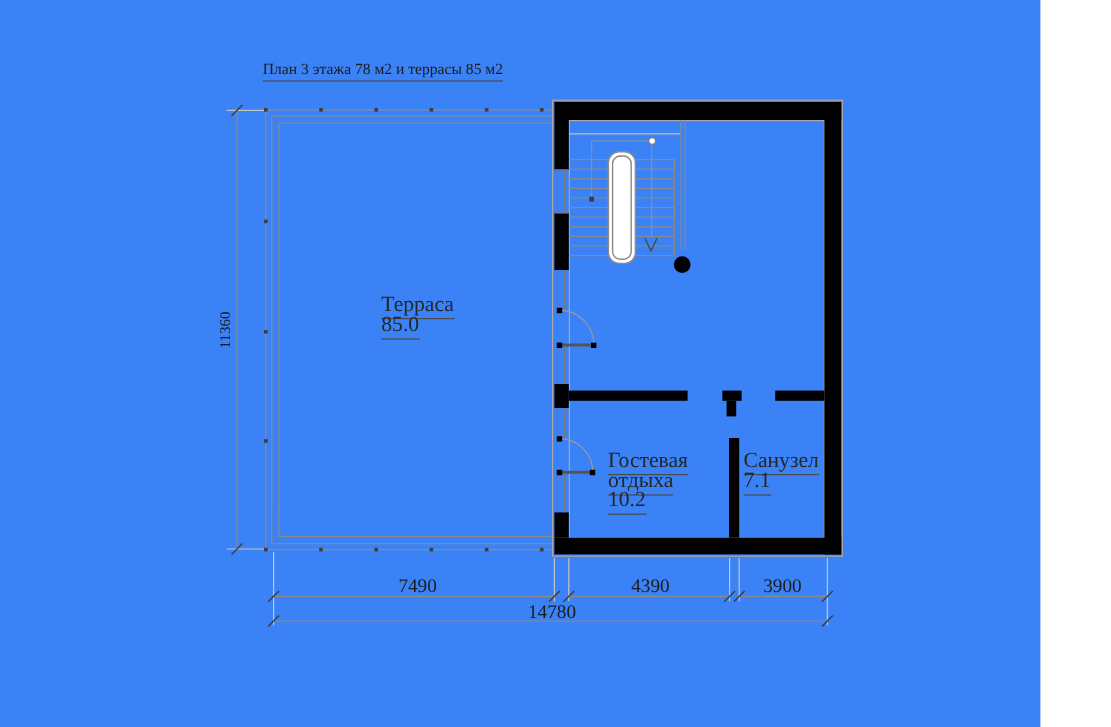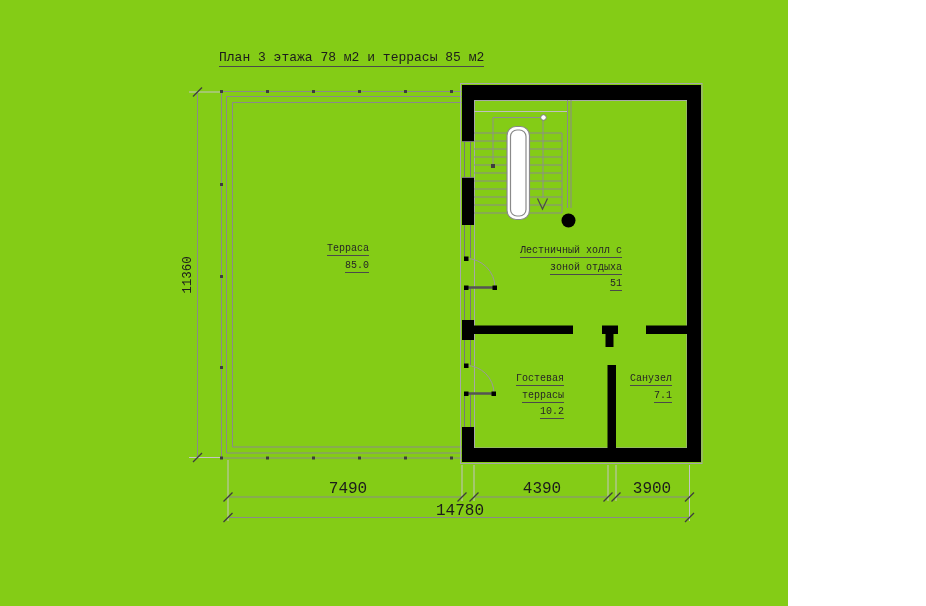--- a/index.html
+++ b/index.html
@@ -1,28 +1,28 @@
 <!DOCTYPE html>
 <html><head>
 <meta charset="utf-8">
 <style>
   html,body{margin:0;padding:0;background:#fff;}
   .canvas{
-    position:relative;width:788px;height:606px;background:#84cc16;
-    font-family:Liberation Mono, monospace;overflow:hidden;
+    position:relative;width:867px;height:606px;background:#3b82f6;
+    font-family:Liberation Serif, serif;overflow:hidden;
   }
   svg.plan{position:absolute;left:0;top:0;}
   .title{
     position:absolute;left:219px;top:50px;font-size:13px;color:#1c1c1c;
     white-space:nowrap;
   }
   .u{border-bottom:1px solid #4a4a4a;padding-bottom:1px;display:inline-block;}
   .room-label{
-    position:absolute;transform:translateX(-50%);text-align:right;
-    font-size:10px;color:#262626;white-space:nowrap;
+    position:absolute;transform:translateX(-50%);text-align:left;
+    font-size:18px;color:#262626;white-space:nowrap;
   }
   .room-label .line{height:16.5px;}
   .dim{
     position:absolute;transform:translateX(-50%);font-size:16px;
     color:#1c1c1c;white-space:nowrap;
   }
   .dim-vert{
     position:absolute;font-size:12.5px;color:#1c1c1c;white-space:nowrap;
     transform:translate(-50%,-50%) rotate(-90deg);
   }
@@ -179,29 +179,24 @@
 
   <div class="title">
     <span class="u">План 3 этажа 78 м2 и террасы 85 м2</span>
   </div>
 
   <div class="room-label" style="left:348px;top:243px;">
     <div class="line"><span class="u">Терраса</span></div>
     <div class="line"><span class="u">85.0</span></div>
   </div>
 
-  <div class="room-label" style="left:571px;top:245px;">
-    <div class="line"><span class="u">Лестничный холл с</span></div>
-    <div class="line"><span class="u">зоной отдыха</span></div>
-    <div class="line"><span class="u">51</span></div>
-  </div>
 
   <div class="room-label" style="left:540px;top:373px;">
     <div class="line"><span class="u">Гостевая</span></div>
-    <div class="line"><span class="u">террасы</span></div>
+    <div class="line"><span class="u">отдыха</span></div>
     <div class="line"><span class="u">10.2</span></div>
   </div>
 
   <div class="room-label" style="left:651px;top:373px;">
     <div class="line"><span class="u">Санузел</span></div>
     <div class="line"><span class="u">7.1</span></div>
   </div>
 
   <div class="dim" style="left:348px;top:480px;">7490</div>
   <div class="dim" style="left:542px;top:480px;text-align:center;">4390</div>

